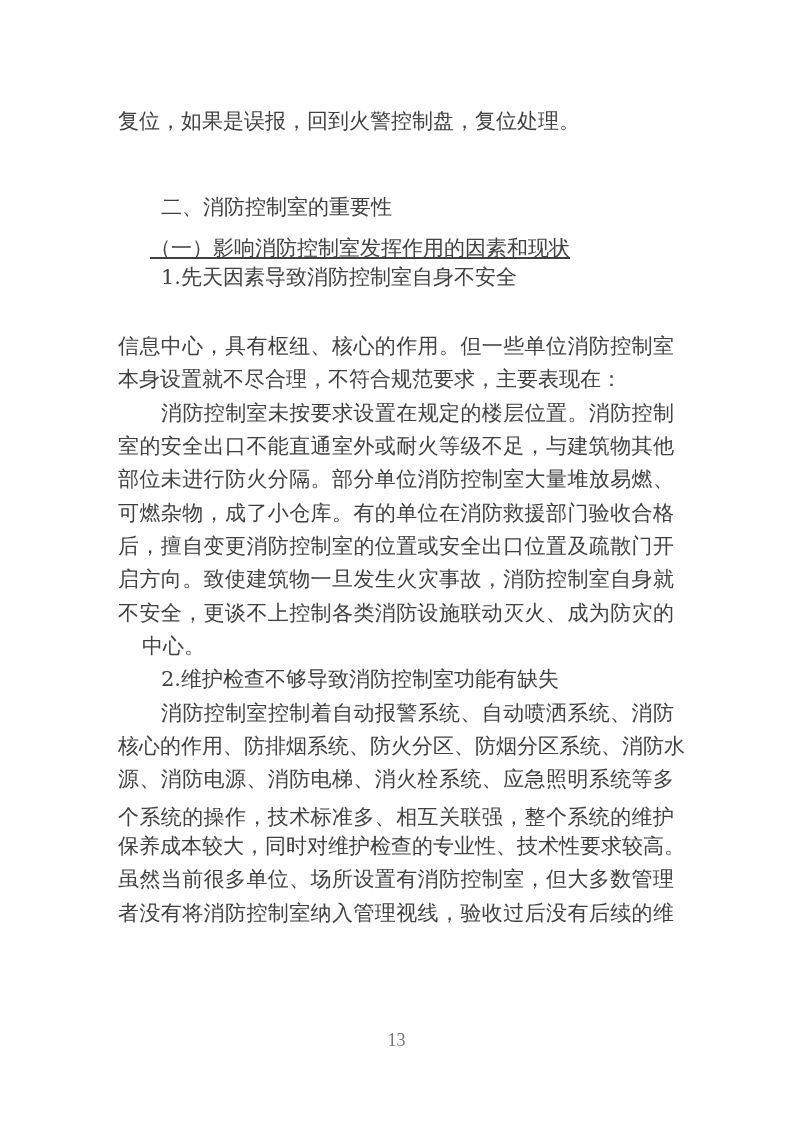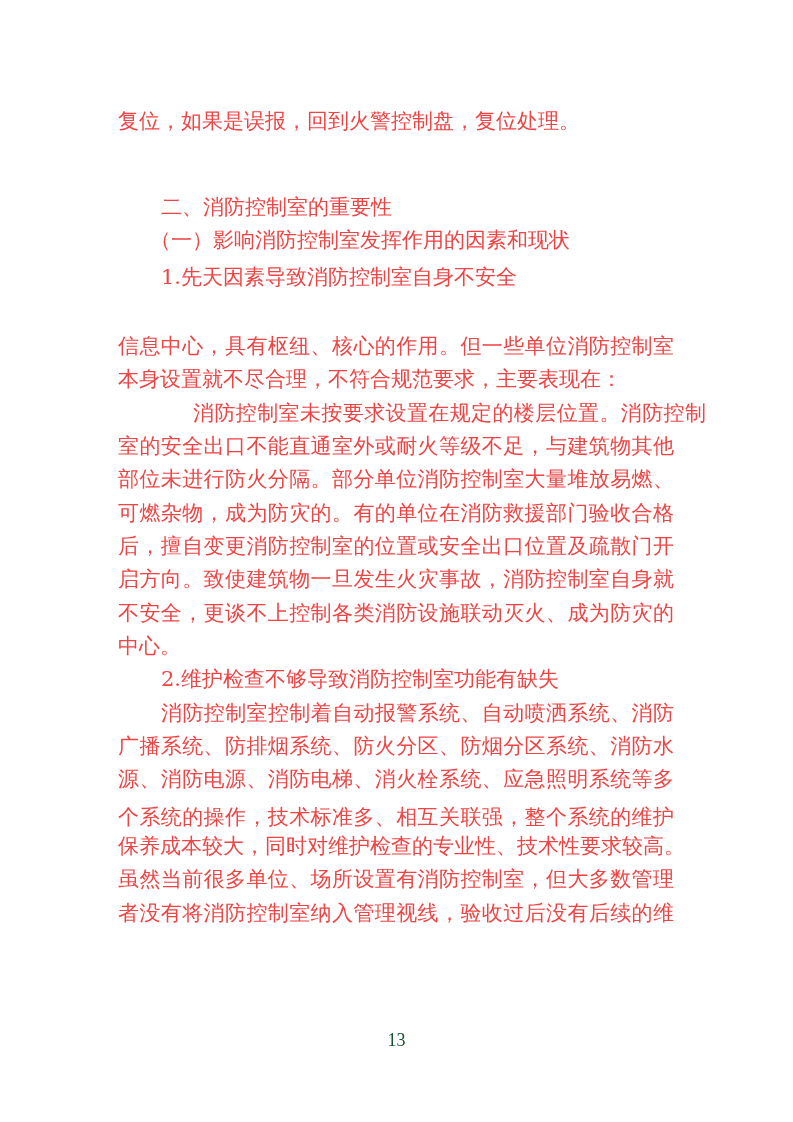--- a/index.html
+++ b/index.html
@@ -5,63 +5,63 @@
   html, body { margin: 0; padding: 0; background: #ffffff; }
   body { width: 793px; height: 1122px; position: relative; overflow: hidden; }
   .page { position: absolute; left: 0; top: 0; width: 793px; height: 1122px; background: #fff; }
   .line {
     position: absolute;
     left: 118px;
     width: 556px;
     font-family: "DejaVu Serif", "Liberation Serif", serif;
     font-size: 21px;
     line-height: 26px;
-    color: #ef4444;
+    color: #404040;
     white-space: nowrap;
     overflow: visible;
   }
   .justify { text-align: justify; text-align-last: justify; }
   .indent { left: 161px; width: 513px; }
   .page-number {
     position: absolute;
     left: 0; width: 793px;
     top: 1030px;
     text-align: center;
     font-family: "Liberation Serif", "DejaVu Serif", serif;
     font-size: 18px;
-    color: #14532d;
+    color: #737373;
   }
 </style>
 </head>
 <body>
 
 <div class="page">
 
   <div class="line" style="top:108px;">复位，如果是误报，回到火警控制盘，复位处理。</div>
 
   <div class="line indent" style="top:194px;">二、消防控制室的重要性</div>
-  <div class="line" style="top:227px; left:150px;">（一）影响消防控制室发挥作用的因素和现状</div>
+  <div class="line" style="top:235px; left:150px;text-decoration:underline;">（一）影响消防控制室发挥作用的因素和现状</div>
   <div class="line indent" style="top:264px;">1.先天因素导致消防控制室自身不安全</div>
 
   <div class="line justify" style="top:333px;">信息中心，具有枢纽、核心的作用。但一些单位消防控制室</div>
   <div class="line" style="top:366px;">本身设置就不尽合理，不符合规范要求，主要表现在：</div>
 
-  <div class="line indent justify" style="top:400px;margin-left:32px;">消防控制室未按要求设置在规定的楼层位置。消防控制</div>
+  <div class="line indent justify" style="top:400px;">消防控制室未按要求设置在规定的楼层位置。消防控制</div>
   <div class="line justify" style="top:466px;">部位未进行防火分隔。部分单位消防控制室大量堆放易燃、</div>
   <div class="line justify" style="top:433px;">室的安全出口不能直通室外或耐火等级不足，与建筑物其他</div>
-  <div class="line justify" style="top:500px;">可燃杂物，成为防灾的。有的单位在消防救援部门验收合格</div>
+  <div class="line justify" style="top:500px;">可燃杂物，成了小仓库。有的单位在消防救援部门验收合格</div>
   <div class="line justify" style="top:533px;">后，擅自变更消防控制室的位置或安全出口位置及疏散门开</div>
   <div class="line justify" style="top:566px;">启方向。致使建筑物一旦发生火灾事故，消防控制室自身就</div>
   <div class="line justify" style="top:600px;">不安全，更谈不上控制各类消防设施联动灭火、成为防灾的</div>
-  <div class="line" style="top:633px;">中心。</div>
+  <div class="line" style="top:633px;margin-left:24px;">中心。</div>
 
   <div class="line indent" style="top:666px;">2.维护检查不够导致消防控制室功能有缺失</div>
 
   <div class="line indent justify" style="top:700px;">消防控制室控制着自动报警系统、自动喷洒系统、消防</div>
-  <div class="line justify" style="top:733px;">广播系统、防排烟系统、防火分区、防烟分区系统、消防水</div>
+  <div class="line justify" style="top:733px;">核心的作用、防排烟系统、防火分区、防烟分区系统、消防水</div>
   <div class="line justify" style="top:766px;">源、消防电源、消防电梯、消火栓系统、应急照明系统等多</div>
   <div class="line justify" style="top:804px;">个系统的操作，技术标准多、相互关联强，整个系统的维护</div>
   <div class="line justify" style="top:833px;">保养成本较大，同时对维护检查的专业性、技术性要求较高。</div>
   <div class="line justify" style="top:866px;">虽然当前很多单位、场所设置有消防控制室，但大多数管理</div>
   <div class="line justify" style="top:900px;">者没有将消防控制室纳入管理视线，验收过后没有后续的维</div>
 
   <div class="page-number">13</div>
 </div>
 
 </body></html>

